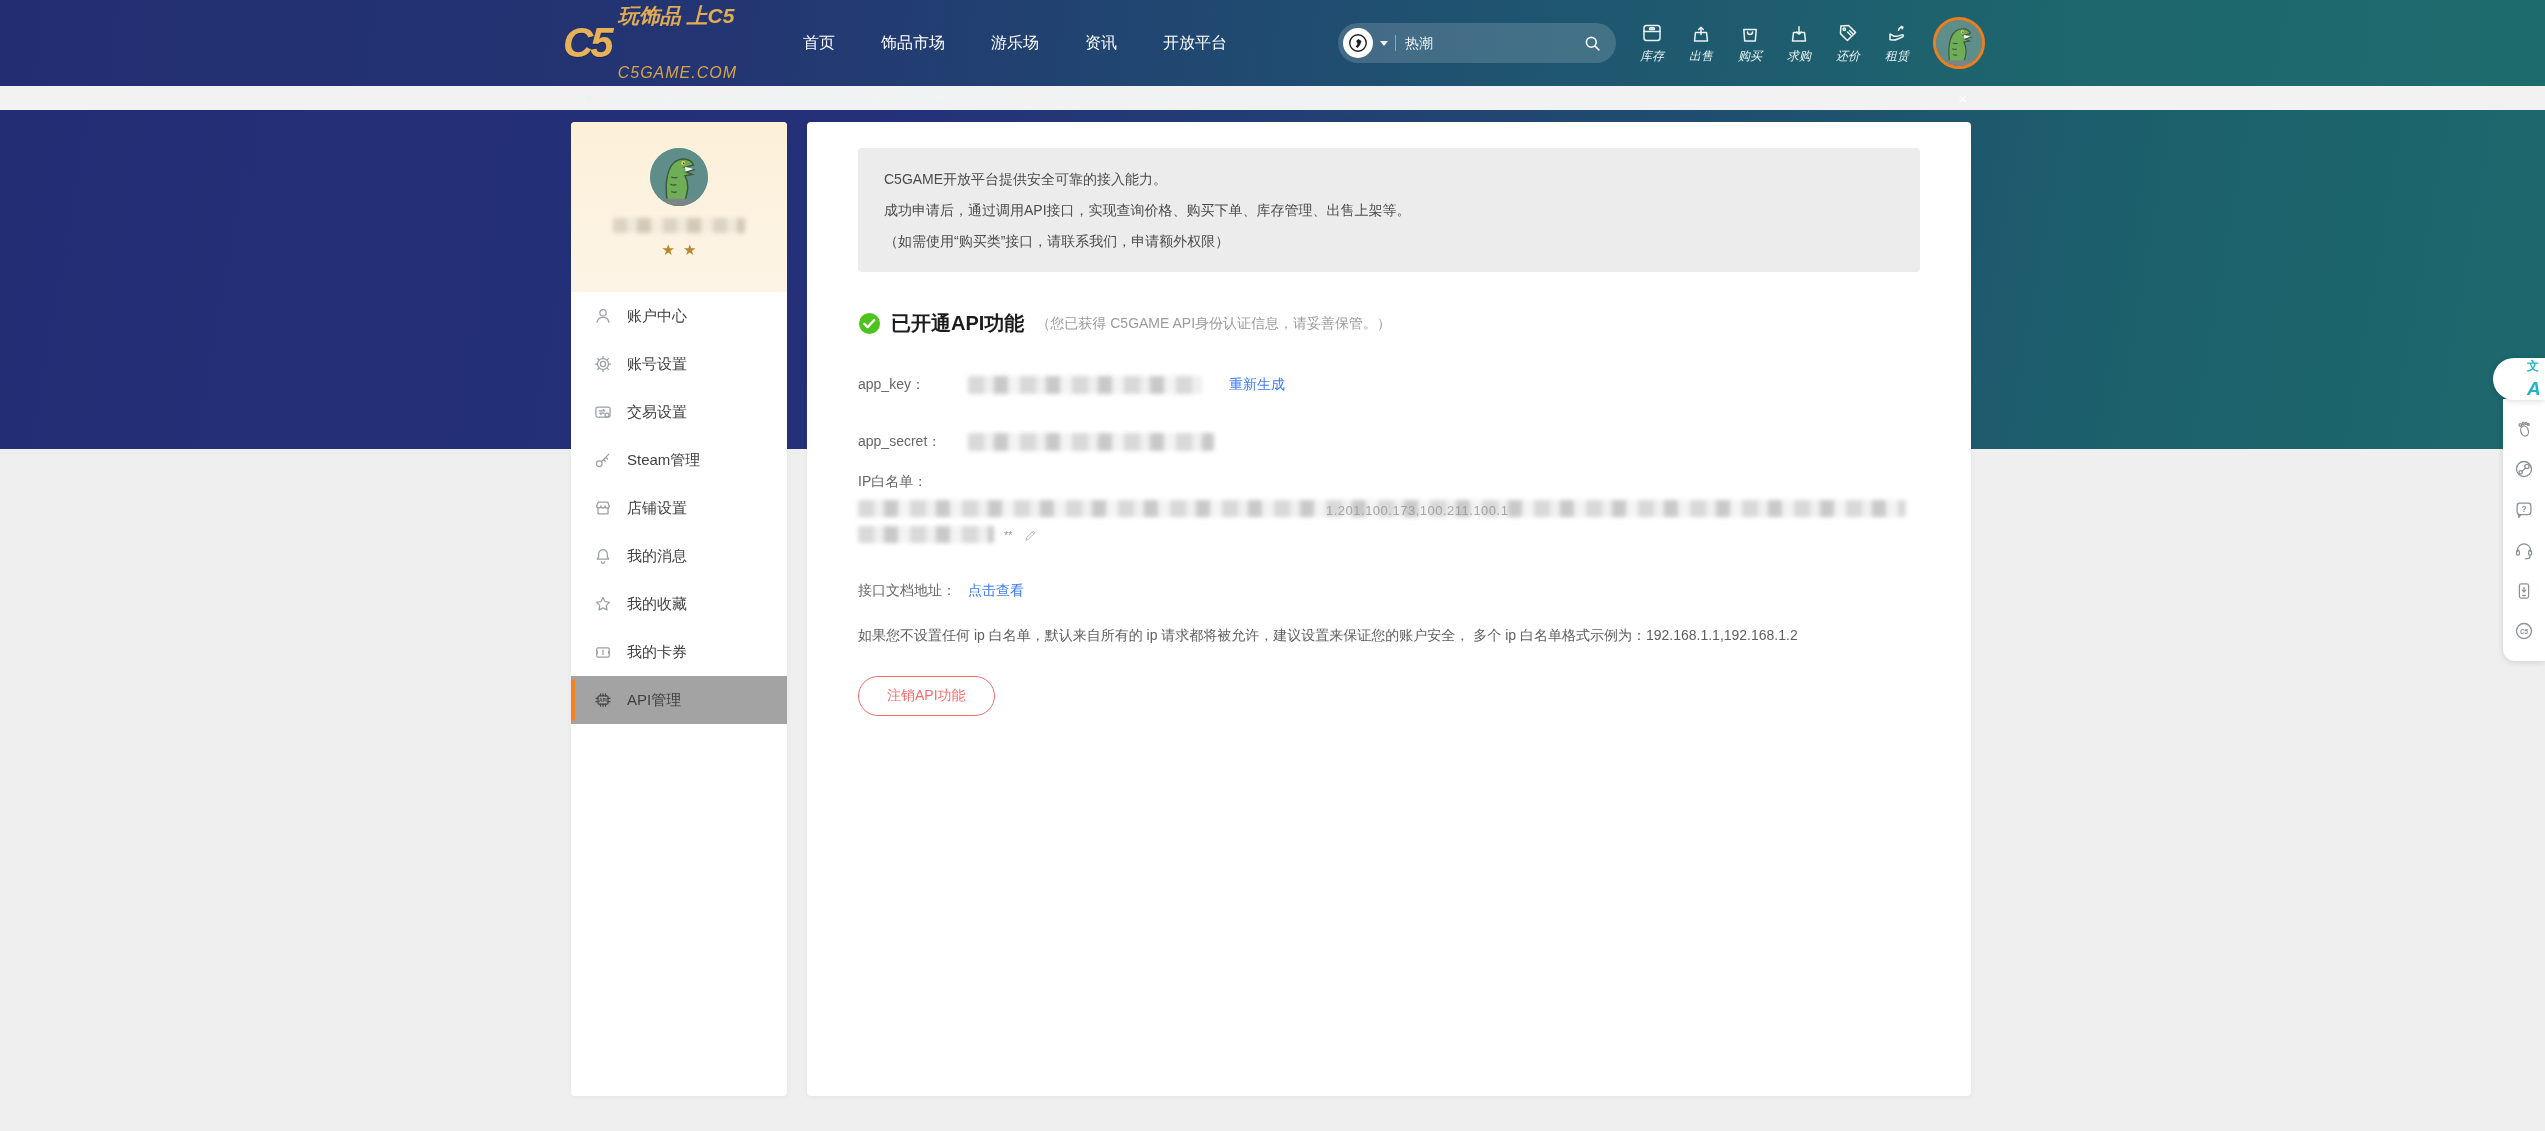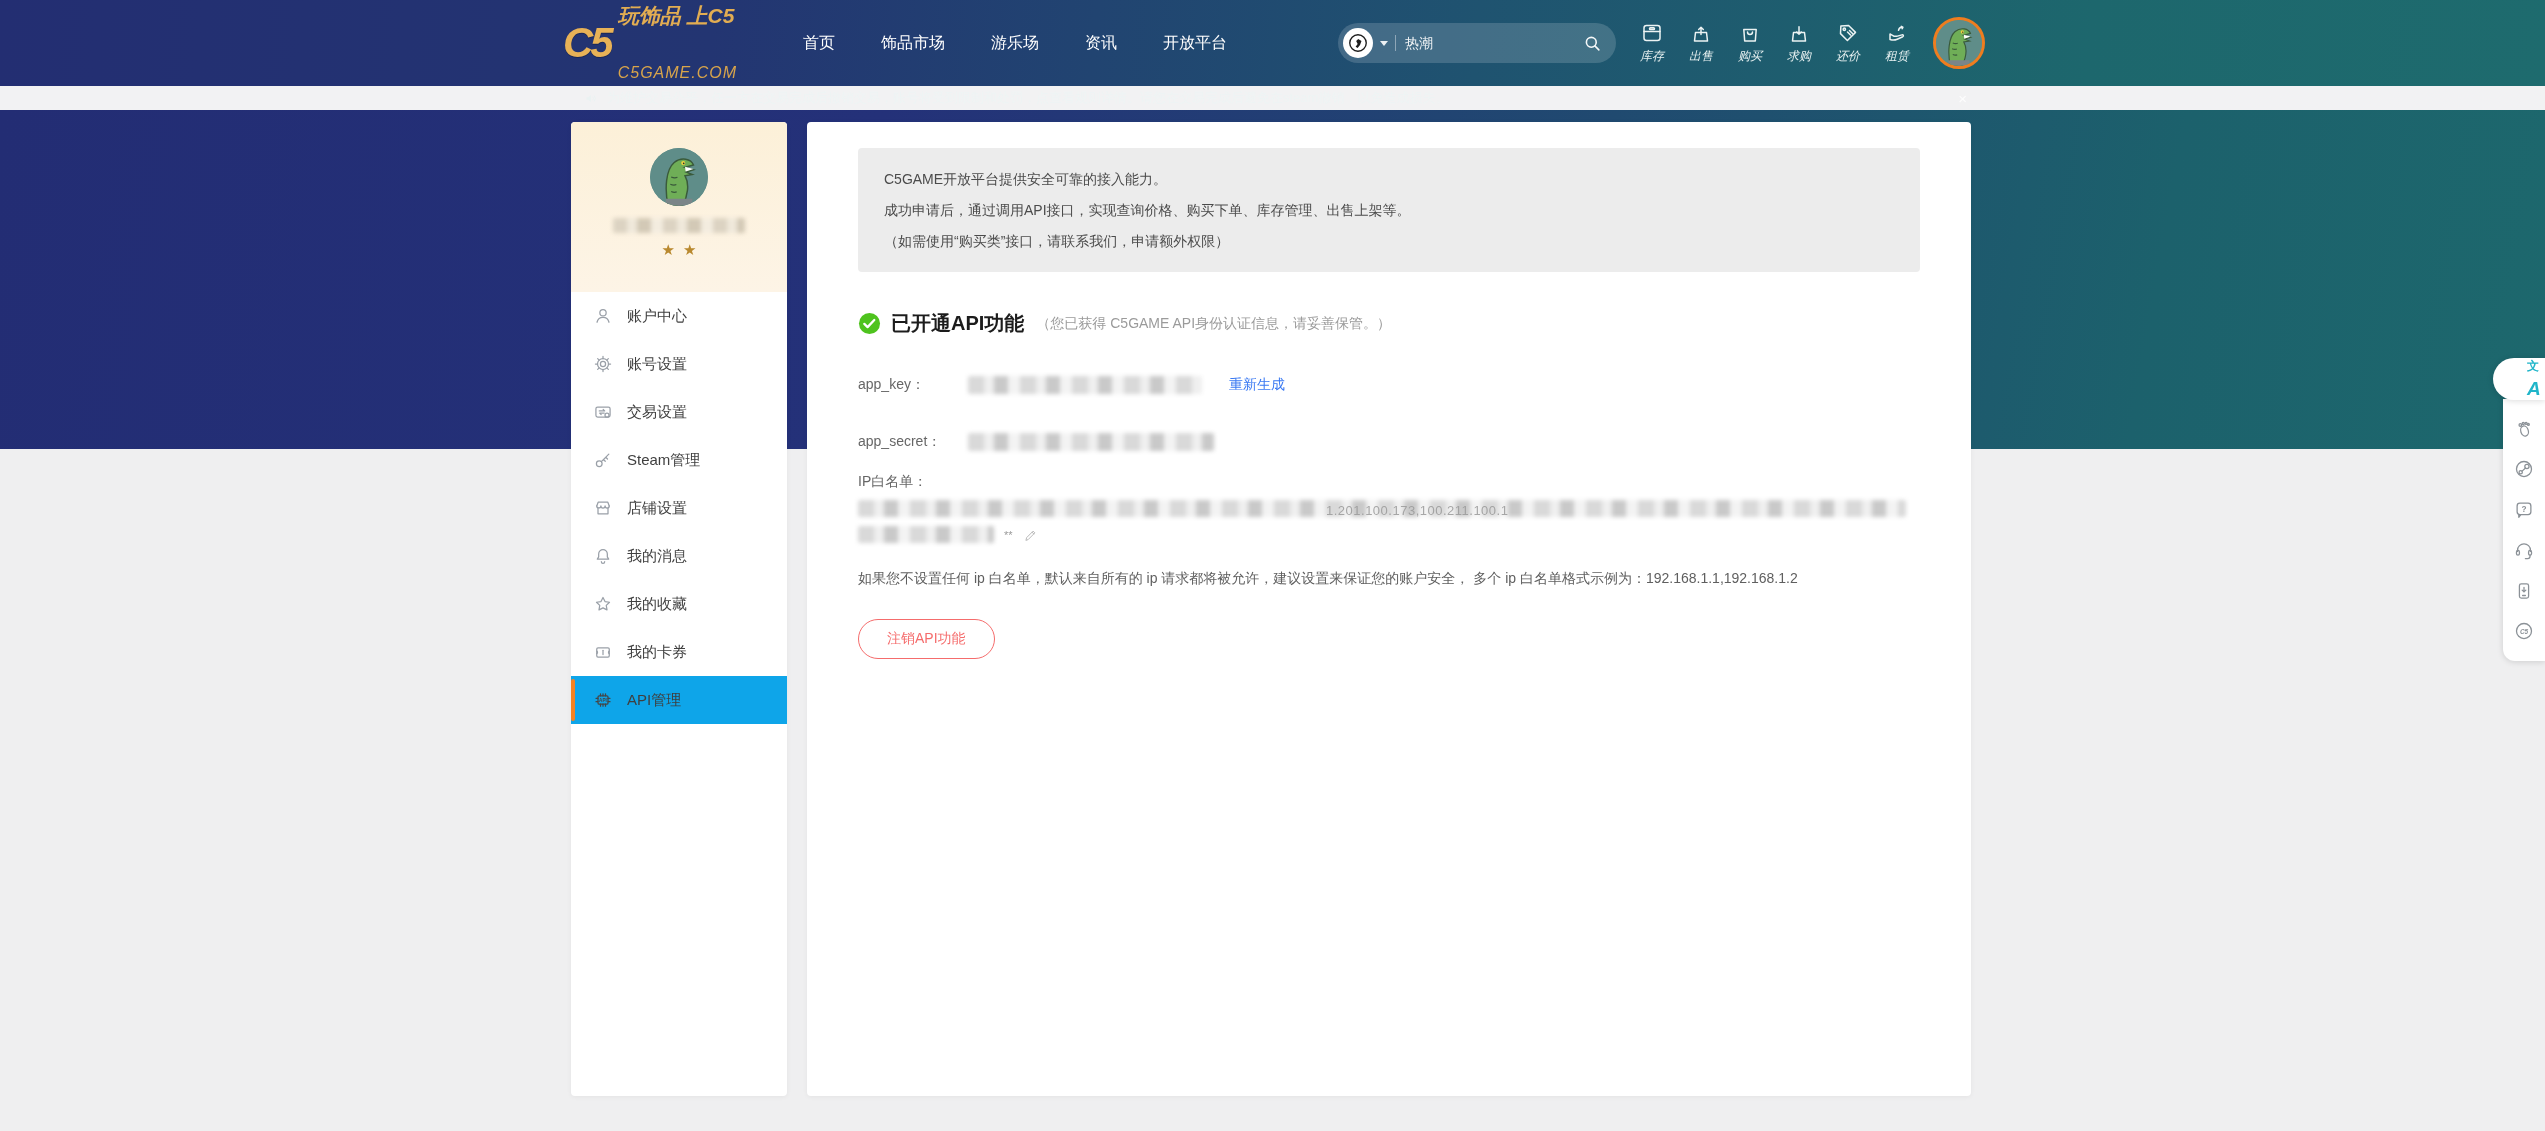--- a/index.html
+++ b/index.html
@@ -58,21 +58,21 @@
   .profile { height:170px; background:linear-gradient(180deg,#fcf0d8,#fdf4e6); display:flex; flex-direction:column; align-items:center; padding-top:26px; }
   .profile-avatar { width:58px; height:58px; border-radius:50%; overflow:hidden; background:#5f8d89; }
   .blur { border-radius:2px; filter:blur(2px);
     background:repeating-linear-gradient(90deg,#d9d9d9 0 16px,#efefef 16px 26px,#c9c9c9 26px 40px,#f3f3f3 40px 52px); }
   .profile-name { width:132px; height:15px; margin-top:12px;
     background:repeating-linear-gradient(90deg,#dcd3c2 0 14px,#efe8da 14px 24px,#d3c9b6 24px 38px,#f3ecdf 38px 50px); }
   .profile-stars { margin-top:8px; color:#b9892f; font-size:15px; letter-spacing:8px; text-indent:8px; }
   .menu { }
   .menu-item { position:relative; height:48px; display:flex; align-items:center; gap:14px; padding-left:22px; font-size:15px; color:#3f3f3f; cursor:pointer; }
   .menu-item svg { width:20px; height:20px; stroke:#9aa0a8; stroke-width:1.5; fill:none; stroke-linecap:round; stroke-linejoin:round; flex:none; }
-  .menu-item.active { background:#0ea5e9; }
+  .menu-item.active { background:#a3a3a3; }
   .menu-item.active::before { content:""; position:absolute; left:0; top:3px; bottom:3px; width:4px; border-radius:2px; background:#f58220; }
   .menu-item.active svg { stroke:#454545; }
 
   
   .main { position:absolute; left:807px; top:122px; width:1164px; height:974px; background:#fff; border-radius:4px; z-index:2; box-shadow:0 1px 5px rgba(0,0,0,.05); padding:26px 51px; }
   .infobox { background:#ececec; border-radius:4px; padding:21px 26px; }
   .infobox p { margin:0 0 11px; font-size:14px; color:#4b4b4b; line-height:20px; }
   .infobox p:last-child { margin-bottom:0; }
   .status-row { margin-top:38px; display:flex; align-items:center; gap:10px; }
   .check-icon { width:23px; height:23px; flex:none; }
@@ -352,20 +352,24 @@
       <span class="ip-mask">**</span>
       <span class="edit-btn">
         <svg viewBox="0 0 24 24">
           <path d="M4.5 19.5l1-3.6L15.2 6.2l2.6 2.6-9.7 9.7z"></path>
             <path d="M13.6 7.8l2.6 2.6"></path>
         </svg>
       </span>
     </div>
   </div>
 
+  <div class="field">
+    <span class="field-label">接口文档地址：</span>
+    <span class="link">点击查看</span>
+  </div>
 
   <div class="tip">如果您不设置任何 ip 白名单，默认来自所有的 ip 请求都将被允许，建议设置来保证您的账户安全， 多个 ip 白名单格式示例为：192.168.1.1,192.168.1.2</div>
 
   <button class="deregister">注销API功能</button>
 </div>
 
 <div class="tool-tab">
   <span class="trans"><span class="zh">文</span><span class="en">A</span></span>
 </div>
 <div class="tool-bar">

